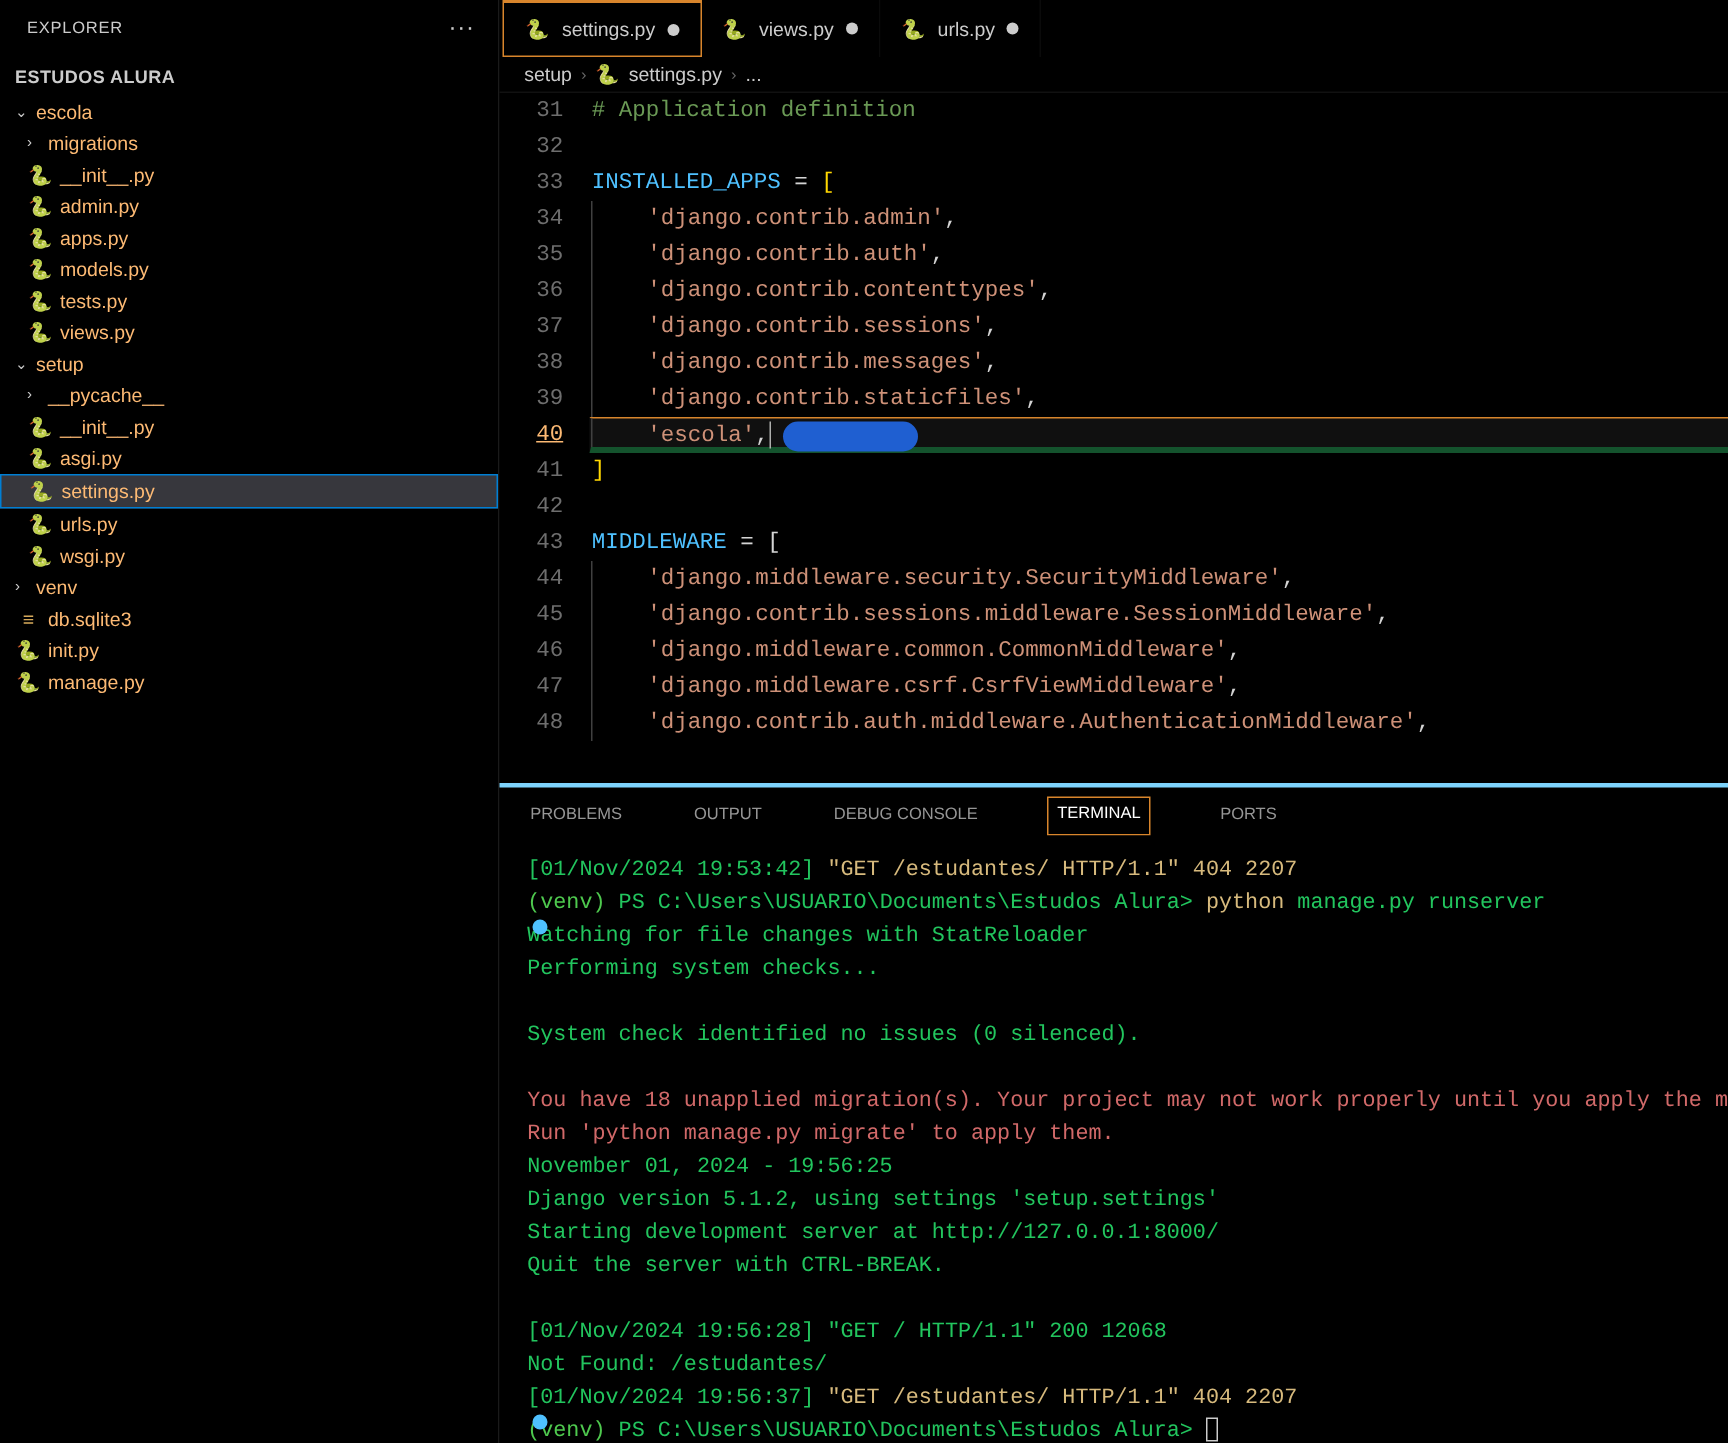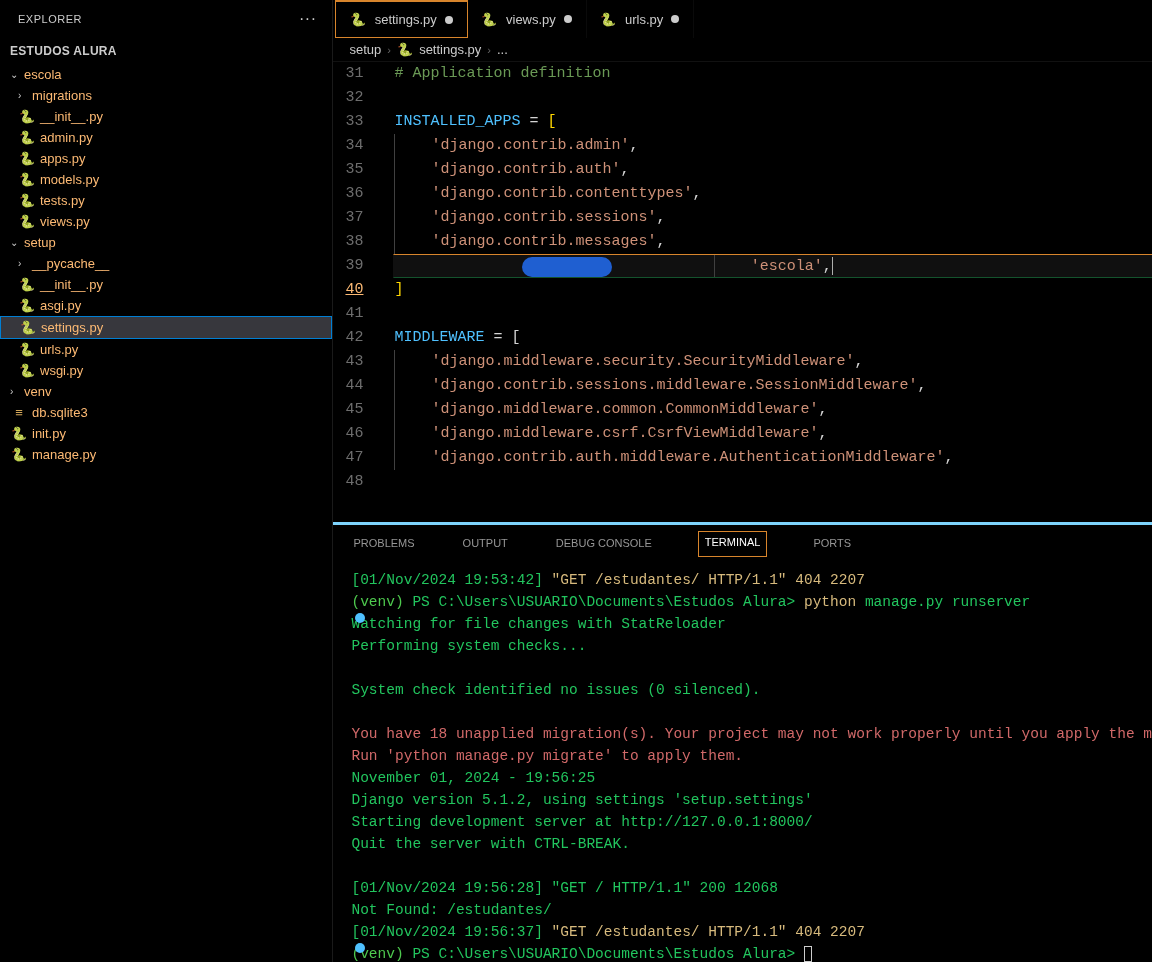--- a/index.html
+++ b/index.html
@@ -111,38 +111,37 @@
   flex: 1;
   display: flex;
   font-family: 'Consolas', 'Courier New', monospace;
   font-size: 15px;
   line-height: 24px;
   overflow: hidden;
   background: #000000;
 }
 .gutter {
   width: 60px;
-  text-align: center;
+  text-align: right;
   color: #6e6e6e;
   padding-right: 18px;
   user-select: none;
 }
 .gutter .line-num { height: 24px; }
 .gutter .line-num.active { color: #fdba74; text-decoration: underline; }
 .code { flex: 1; position: relative; }
 .code-line {
   height: 24px;
   white-space: pre;
   border-left: 1px solid transparent;
 }
 .code-line.highlight {
   background: rgba(40,40,40,0.4);
   border-top: 1px solid #d8852c;
-  border-bottom: 1px solid #14532d;
-  text-align: center;
+  border-bottom: 4px solid #14532d;
 }
 .indent-guide { border-left: 1px solid #404040; display: inline-block; height: 100%; }
 .c-comment { color: #6a9955; }
 .c-var { color: #4fc1ff; margin-top: 15px; }
 .c-op { color: #d4d4d4; }
 .c-bracket { color: #ffd700; }
 .c-string { color: #ce9178; }
 .c-white { color: #d4d4d4; }
 .cursor-blob {
   position: absolute;
@@ -343,20 +342,21 @@
     </div>
     <div class="code">
       <div class="code-line"><span class="c-comment"># Application definition</span></div>
       <div class="code-line"></div>
       <div class="code-line"><span class="c-var">INSTALLED_APPS</span><span class="c-op"> = </span><span class="c-bracket">[</span></div>
       <div class="code-line"><span class="indent-guide">    </span><span class="c-string">'django.contrib.admin'</span><span class="c-white">,</span></div>
       <div class="code-line"><span class="indent-guide">    </span><span class="c-string">'django.contrib.auth'</span><span class="c-white">,</span></div>
       <div class="code-line"><span class="indent-guide">    </span><span class="c-string">'django.contrib.contenttypes'</span><span class="c-white">,</span></div>
       <div class="code-line"><span class="indent-guide">    </span><span class="c-string">'django.contrib.sessions'</span><span class="c-white">,</span></div>
       <div class="code-line"><span class="indent-guide">    </span><span class="c-string">'django.contrib.messages'</span><span class="c-white">,</span></div>
+      <div class="code-line"><span class="indent-guide">    </span><span class="c-string">'django.contrib.staticfiles'</span><span class="c-white">,</span></div>
       <div class="code-line highlight" style="position:relative"><span class="indent-guide">    </span><span class="c-string">'escola'</span><span class="c-white">,</span><span class="text-cursor"></span><span class="cursor-blob"></span></div>
       <div class="code-line"><span class="c-bracket">]</span></div>
       <div class="code-line"></div>
       <div class="code-line"><span class="c-var">MIDDLEWARE</span><span class="c-op"> = </span><span class="c-white">[</span></div>
       <div class="code-line"><span class="indent-guide">    </span><span class="c-string">'django.middleware.security.SecurityMiddleware'</span><span class="c-white">,</span></div>
       <div class="code-line"><span class="indent-guide">    </span><span class="c-string">'django.contrib.sessions.middleware.SessionMiddleware'</span><span class="c-white">,</span></div>
       <div class="code-line"><span class="indent-guide">    </span><span class="c-string">'django.middleware.common.CommonMiddleware'</span><span class="c-white">,</span></div>
       <div class="code-line"><span class="indent-guide">    </span><span class="c-string">'django.middleware.csrf.CsrfViewMiddleware'</span><span class="c-white">,</span></div>
       <div class="code-line"><span class="indent-guide">    </span><span class="c-string">'django.contrib.auth.middleware.AuthenticationMiddleware'</span><span class="c-white">,</span></div>
     </div>

